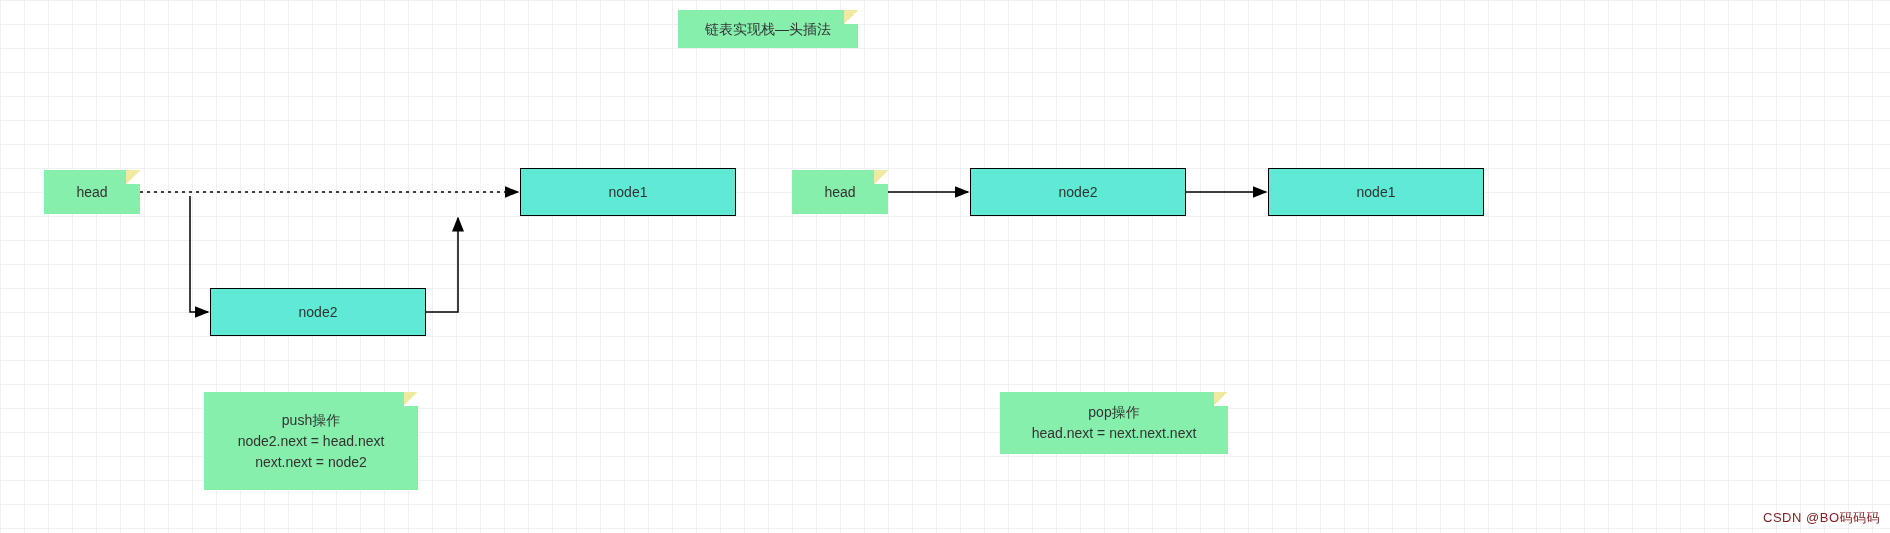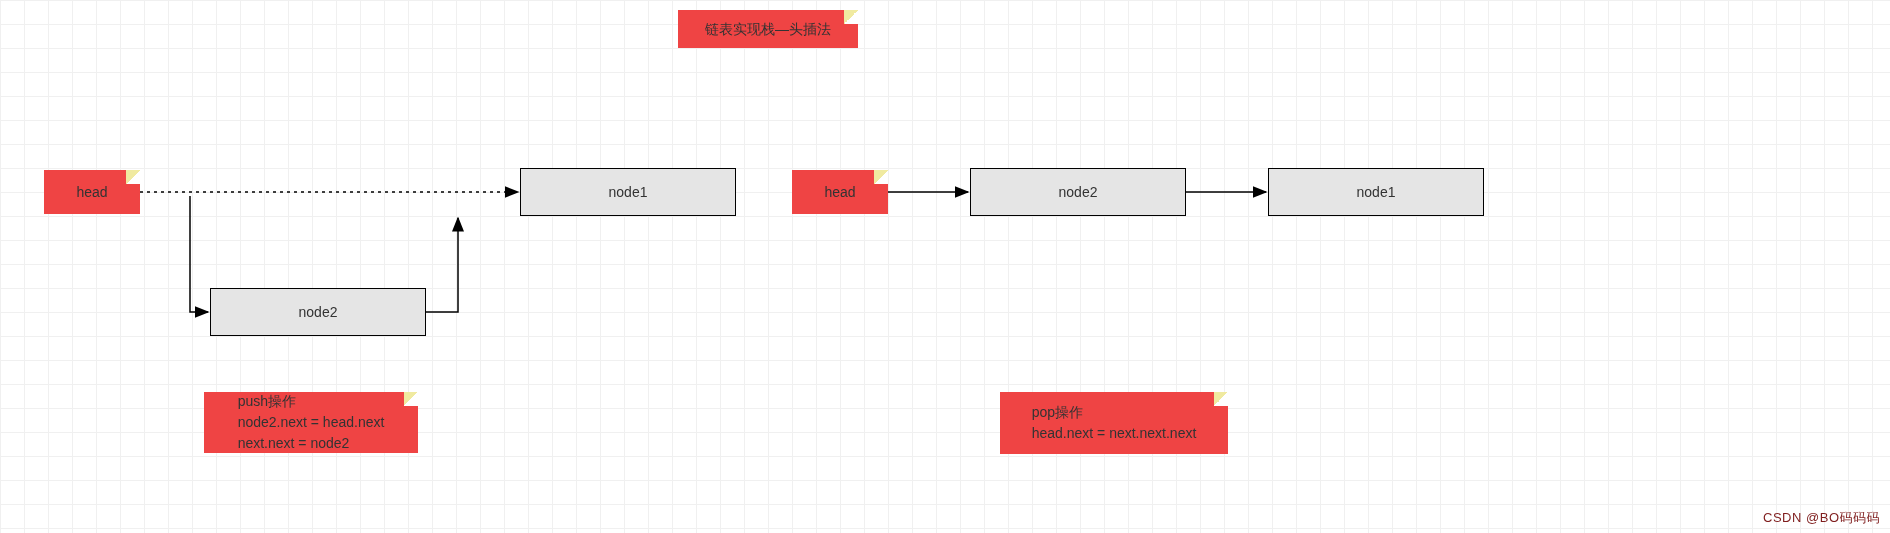--- a/index.html
+++ b/index.html
@@ -14,41 +14,41 @@
     height: 533px;
     overflow: hidden;
     background-color: #fff;
     background-image:
       linear-gradient(to right, #f0f0f0 1px, transparent 1px),
       linear-gradient(to bottom, #f0f0f0 1px, transparent 1px);
     background-size: 24px 24px;
   }
   .sticky {
     position: absolute;
-    background: #ef4444;
+    background: #86efac;
     display: flex;
     align-items: center;
     justify-content: center;
-    text-align: left;
+    text-align: center;
     line-height: 1.5;
     padding: 0 10px;
   }
   .sticky::after {
     content: "";
     position: absolute;
     top: 0;
     right: 0;
     width: 14px;
     height: 14px;
     background: linear-gradient(135deg, #f0eaa0 0%, #f0eaa0 50%, #fff 50%, #fff 100%);
   }
   .box {
     position: absolute;
     border: 1.5px solid #000;
-    background: #e5e5e5;
+    background: #5eead4;
     display: flex;
     align-items: center;
     justify-content: center;
   }
   .watermark {
     position: absolute;
     bottom: 6px;
     right: 10px;
     color: #7f1d1d;
     font-size: 13px;
@@ -74,21 +74,21 @@
 </div>
 
 <div class="box" style="left:520px; top:168px; width:216px; height:48px;">
   <span>node1</span>
 </div>
 
 <div class="box" style="left:210px; top:288px; width:216px; height:48px;">
   <span>node2</span>
 </div>
 
-<div class="sticky" style="left:204px; top:392px; width:214px; height:61px;">
+<div class="sticky" style="left:204px; top:392px; width:214px; height:98px;">
   <div>
     <div>push操作</div>
     <div>node2.next = head.next</div>
     <div>next.next = node2</div>
   </div>
 </div>
 
 <div class="sticky" style="left:792px; top:170px; width:96px; height:44px;">
   <span>head</span>
 </div>

